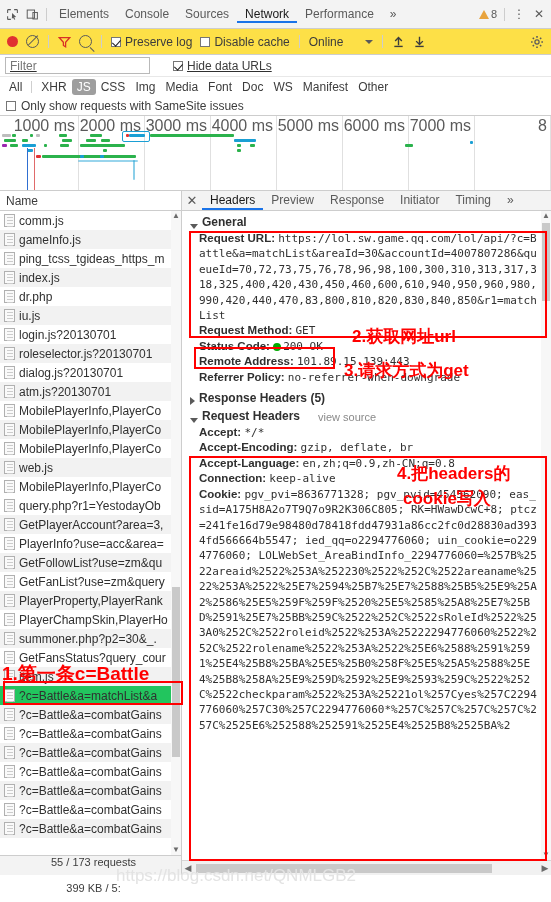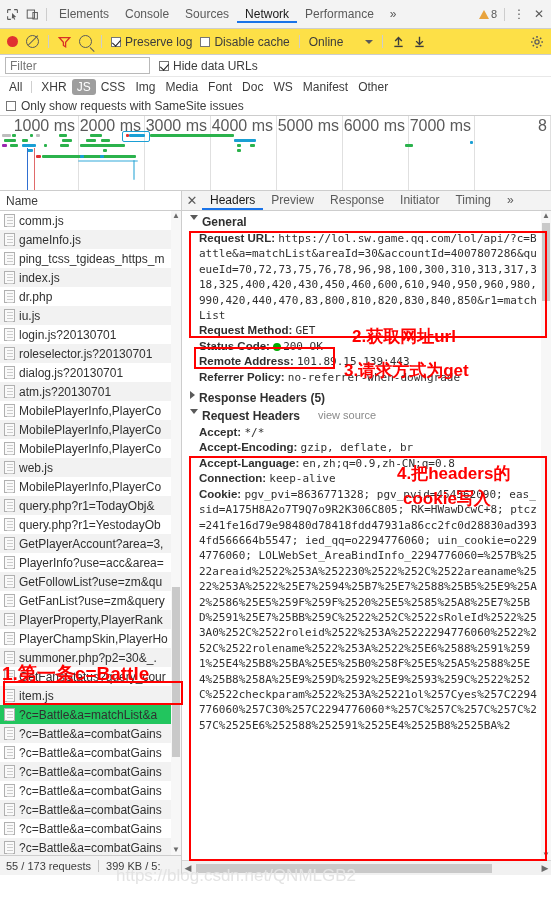--- a/index.html
+++ b/index.html
@@ -70,22 +70,22 @@
   .tb-item{ display:flex;align-items:center;gap:4px;padding:0 3px; }
   .caret-dn{
     width:0;height:0;border-left:4px solid transparent;border-right:4px solid transparent;
     border-top:4px solid #5a5a5a;
   }
   .arrow-up, .arrow-dn { width:13px;height:13px;color:#3c3c3c; }
   .gear{ width:14px;height:14px;color:#5a5a5a; }
 
   
   .filter-row{
-    height:22px;display:flex;align-items:center;gap:6px;
-    padding:0 5px;background:#fff;border-bottom:1px solid #e8e8e8;
+    height:22px;display:flex;align-items:center;gap:20px;
+    padding:0 5px;background:#fff;border-bottom:1px solid #e8e8e8;text-decoration:underline;
   }
   .filter-input{
     width:145px;height:17px;border:1px solid #b9b9b9;background:#fff;
     font-size:12px;color:#8a8a8a;padding:0 4px;line-height:15px;
     font-family:"Liberation Sans", sans-serif;
   }
   .types-row{
     height:20px;display:flex;align-items:center;gap:0px;padding:0 4px;background:#fff;
   }
   .type-chip{
@@ -130,42 +130,42 @@
   .req-row.hl{ background:#22c55e; }
   .file-ico{
     width:11px;height:13px;flex:0 0 11px;border:1px solid #b0b0b0;background:#fafafa;position:relative;
   }
   .file-ico:before{
     content:"";position:absolute;left:1.5px;top:2px;right:1.5px;height:1px;background:#ccc;
     box-shadow:0 3px 0 #ccc, 0 6px 0 #ccc, 0 9px 0 #ccc;
   }
   .lp-status{
     height:20px;border-top:1px solid #cdcdcd;background:#f3f3f3;display:flex;align-items:center;
-    font-size:11px;color:#3c3c3c;padding-left:6px;gap:7px;
+    font-size:11px;color:#3c3c3c;padding-left:6px;gap:7px;flex-direction:column;
   }
   .st-div{ width:1px;height:12px;background:#c3c3c3; }
 
   
   .lp-scroll{
     position:absolute;right:0;top:0;bottom:0;width:10px;background:#f7f7f7;
   }
   .lp-thumb{ position:absolute;right:1px;width:8px;background:#c9c9c9;border-radius:0; }
   .sb-arrow{ position:absolute;right:1px;width:8px;height:8px;color:#6b6b6b;font-size:8px;text-align:center;line-height:8px;}
 
   
   .right-pane{ flex:1;display:flex;flex-direction:column;background:#fff;position:relative;min-width:0;}
   .rp-tabbar{
     height:20px;display:flex;align-items:center;border-bottom:1px solid #cdcdcd;background:#f3f3f3;
   }
   .rp-close{ width:20px;text-align:center;font-size:13px;color:#5a5a5a;line-height:18px;}
   .rp-tab{ padding:0 8px;height:19px;line-height:19px;font-size:12px;color:#5a5a5a;white-space:nowrap;}
   .rp-tab.active{ color:#1a1a1a;border-bottom:2px solid #1a73e8; }
   .rp-body{ flex:1;overflow:hidden;position:relative;padding-top:2px; }
   .sect-head{
-    font-size:12px;font-weight:bold;color:#303030;padding:2px 0 2px 8px;display:flex;align-items:flex-start;gap:4px;
+    font-size:12px;font-weight:bold;color:#303030;padding:2px 0 2px 8px;display:flex;align-items:flex-end;gap:4px;
   }
   .tri{ width:0;height:0;}
   .tri.open{ border-left:4px solid transparent;border-right:4px solid transparent;border-top:5px solid #5a5a5a; }
   .tri.closed{ border-top:4px solid transparent;border-bottom:4px solid transparent;border-left:5px solid #5a5a5a; }
   .kv{
     font-size:11.5px;line-height:15.4px;padding-left:17px;padding-right:10px;
     word-break:break-all;color:#303030;
   }
   .kv .k{ font-weight:bold;font-family:"Liberation Sans", sans-serif; }
   .kv .v{ font-family:"DejaVu Sans Mono", monospace;font-size:11px; }
@@ -444,24 +444,20 @@
           <span>MobilePlayerInfo,PlayerCo</span>
         </div>
         <div class="req-row alt">
           <span class="file-ico"></span>
           <span>web.js</span>
         </div>
         <div class="req-row">
           <span class="file-ico"></span>
           <span>MobilePlayerInfo,PlayerCo</span>
         </div>
-        <div class="req-row alt">
-          <span class="file-ico"></span>
-          <span>query.php?r1=TodayObj&amp;</span>
-        </div>
         <div class="req-row">
           <span class="file-ico"></span>
           <span>query.php?r1=YestodayOb</span>
         </div>
         <div class="req-row alt">
           <span class="file-ico"></span>
           <span>GetPlayerAccount?area=3,</span>
         </div>
         <div class="req-row">
           <span class="file-ico"></span>

